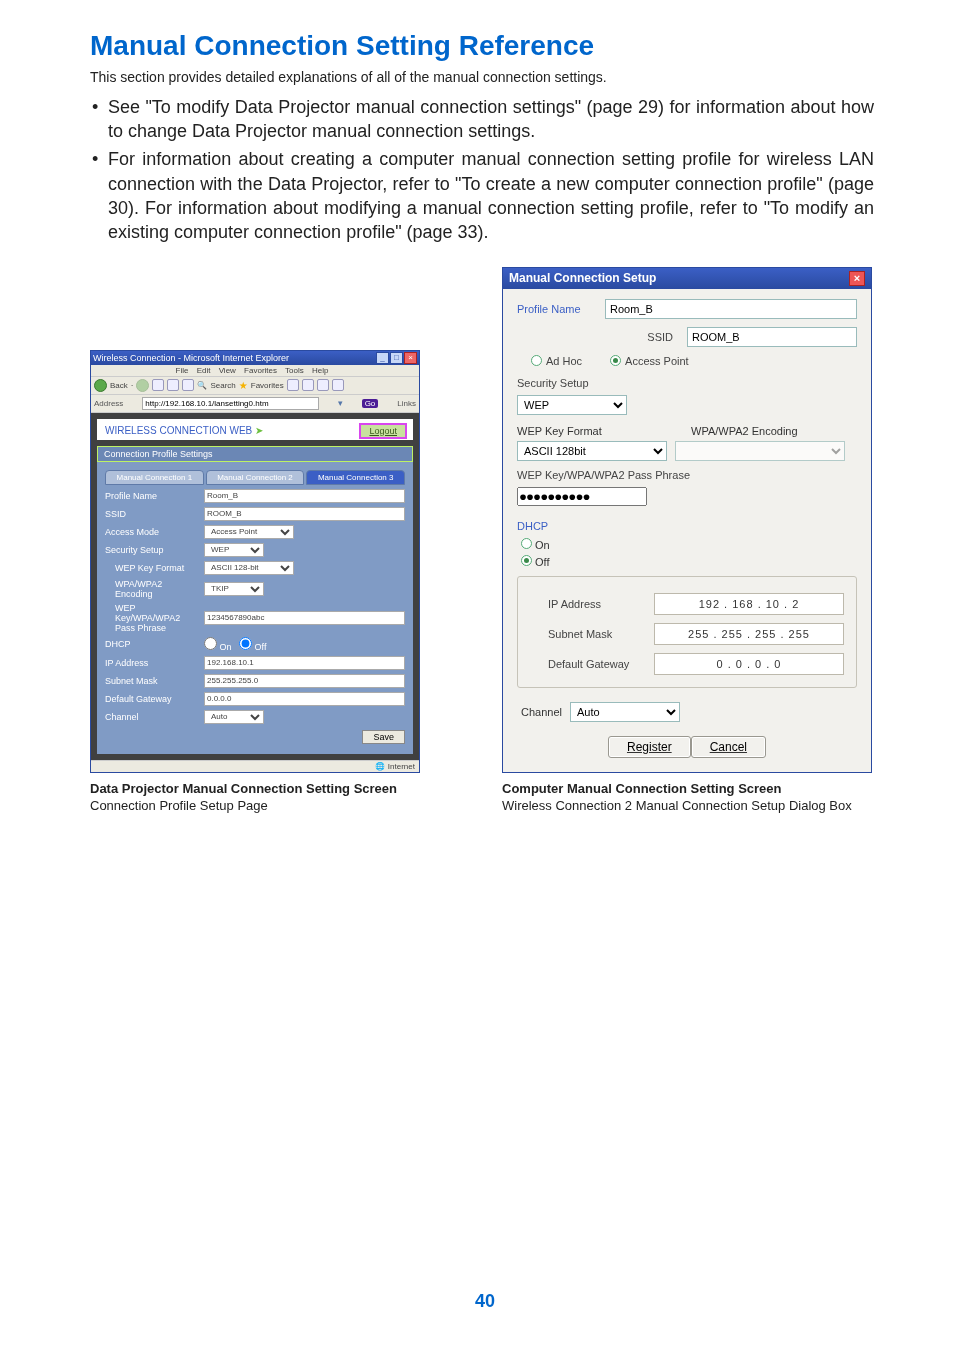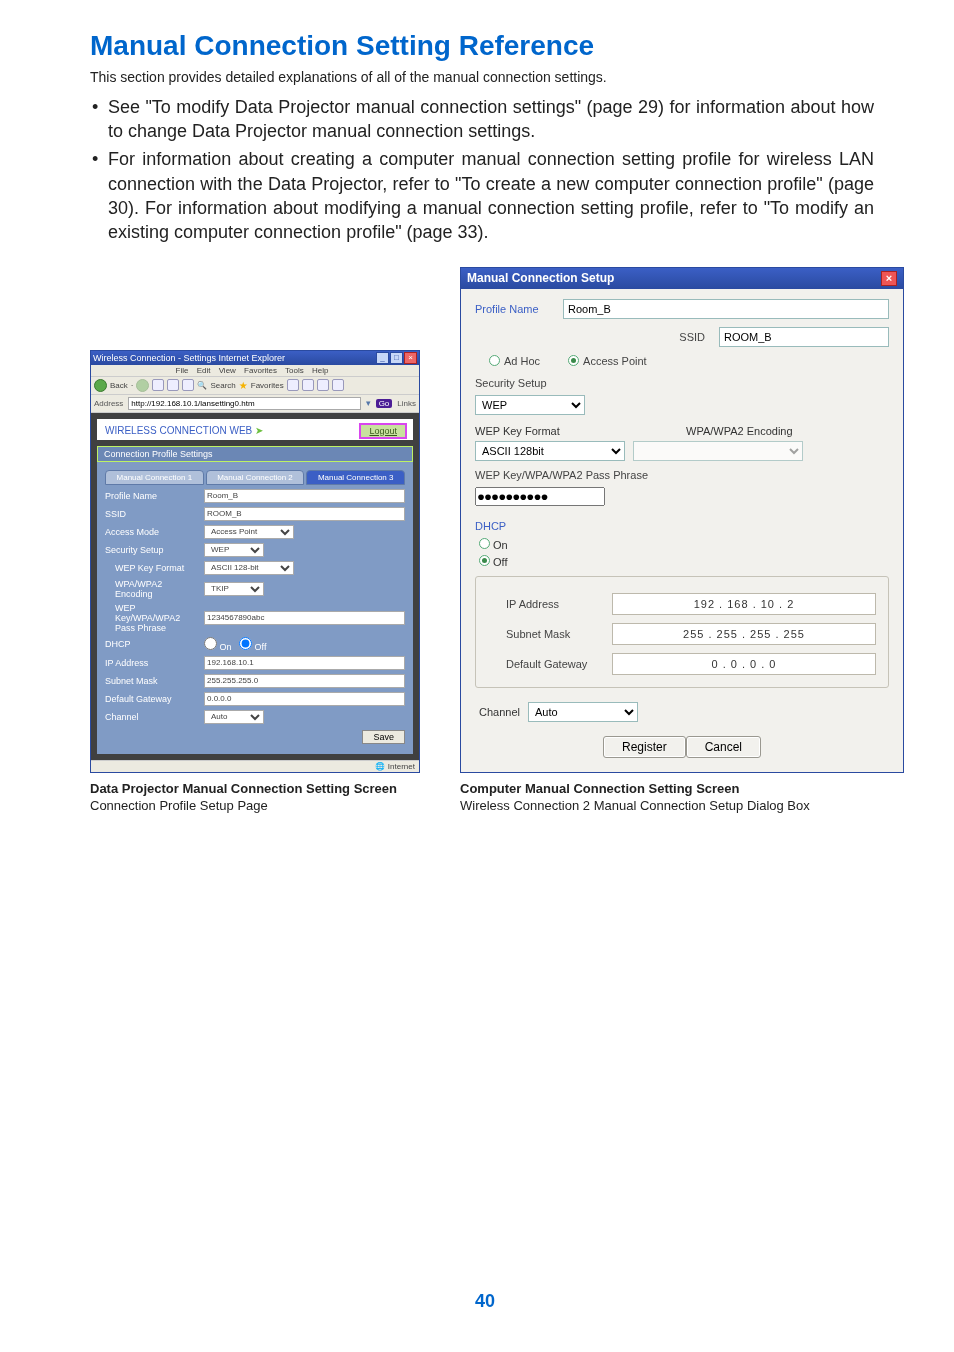--- a/index.html
+++ b/index.html
@@ -111,21 +111,21 @@
     width: 13px; height: 13px; border-radius: 50%;
     display: inline-block;
   }
   .tb-ico.green { background:#5ba94a; border:1px solid #3a7a2e; }
   .tb-ico.sq { border-radius: 2px; background:#eef; border:1px solid #99b; width:12px; height:12px; }
   .tb-lbl { font-size: 8px; color:#444; }
   .ie-star { color:#f5b301; font-size:10px; }
   .ie-addrbar {
     background:#eceae0;
     padding: 2px 3px;
-    display:flex; align-items:center; gap:5px;
+    display:flex; align-items:center; gap:19px;
     border-bottom:1px solid #ccc;
     font-size:8px; color:#555;
   }
   .ie-addrbar input {
     flex:1; font-size:8px; height:13px; padding:0 2px;
     border:1px solid #aaa; background:#fff;
   }
   .ie-go { background:#4c1d95; color:#fff; padding:0 3px; border-radius:2px; font-size:8px; }
   .ie-body {
     background: #404040;
@@ -177,21 +177,21 @@
     border:1px solid #888; background:#eceae0;
   }
   .ie-status {
     background:#eceae0; font-size:8px; color:#444;
     display:flex; justify-content:space-between;
     padding:1px 4px; border-top:1px solid #ccc;
   }
 
   
   .wiz {
-    width: 444px;
+    width: 370px;
     border: 1px solid #2a4aa0;
     background: #f2f1ed;
     font-size: 11px;
     color: #333;
   }
   .wiz-title {
     background: linear-gradient(#3b5fc5,#2a4aa0);
     color:#fff; font-weight:bold;
     padding:3px 6px; font-size:12px;
     display:flex; align-items:center;
@@ -222,21 +222,21 @@
   }
   .dhcp-opts { display:flex; flex-direction:column; gap:4px; margin:4px 0 8px 4px; }
   .ipgrid { display:grid; grid-template-columns: 100px 1fr; row-gap:8px; column-gap:6px; align-items:center; margin:6px 0 0 18px;}
   .ipgrid .lbl { font-size:11px; color:#444; }
   .ipset {
     border:1px solid #bdb9ac; background:#fff; height:22px;
     display:flex; align-items:center; justify-content:center; gap:6px;
     font-size:11px; color:#333; letter-spacing:1px;
   }
   .wiz-ch { margin:14px 0 0 4px; display:flex; align-items:center; gap:8px; }
-  .wiz-btns { display:flex; justify-content:center; margin-top:14px; }
+  .wiz-btns { display:flex; justify-content:center; margin-top:14px;text-decoration:underline; }
   .wiz-btn {
     padding:3px 18px; font-size:12px;
     background:#f2f1ed; border:1px solid #9a9890;
     border-radius:3px; box-shadow: inset 0 0 0 1px #fff;
   }
   .dotmask { letter-spacing: -1px; font-weight:bold; }
   .radio-dot {
     display:inline-block; width:11px; height:11px; border-radius:50%;
     border:1px solid #5a7; position:relative; background:#fff;
   }
@@ -253,21 +253,21 @@
 <ul class="bullets">
   <li>See "To modify Data Projector manual connection settings" (page 29) for information about how to change Data Projector manual connection settings.</li>
   <li>For information about creating a computer manual connection setting profile for wireless LAN connection with the Data Projector, refer to "To create a new computer connection profile" (page 30). For information about modifying a manual connection setting profile, refer to "To modify an existing computer connection profile" (page 33).</li>
 </ul>
 
 <div class="figrow">
 
   <div class="figcol">
     <div class="iewin">
       <div class="ie-titlebar">
-        <span class="ttl">Wireless Connection - Settings Internet Explorer</span>
+        <span class="ttl">Wireless Connection - Microsoft Internet Explorer</span>
         <span class="ie-winbtn">_</span>
         <span class="ie-winbtn">□</span>
         <span class="ie-winbtn cl">×</span>
       </div>
       <div class="ie-menubar">
         <span>File</span>
         <span>Edit</span>
         <span>View</span>
         <span>Favorites</span>
         <span>Tools</span>

